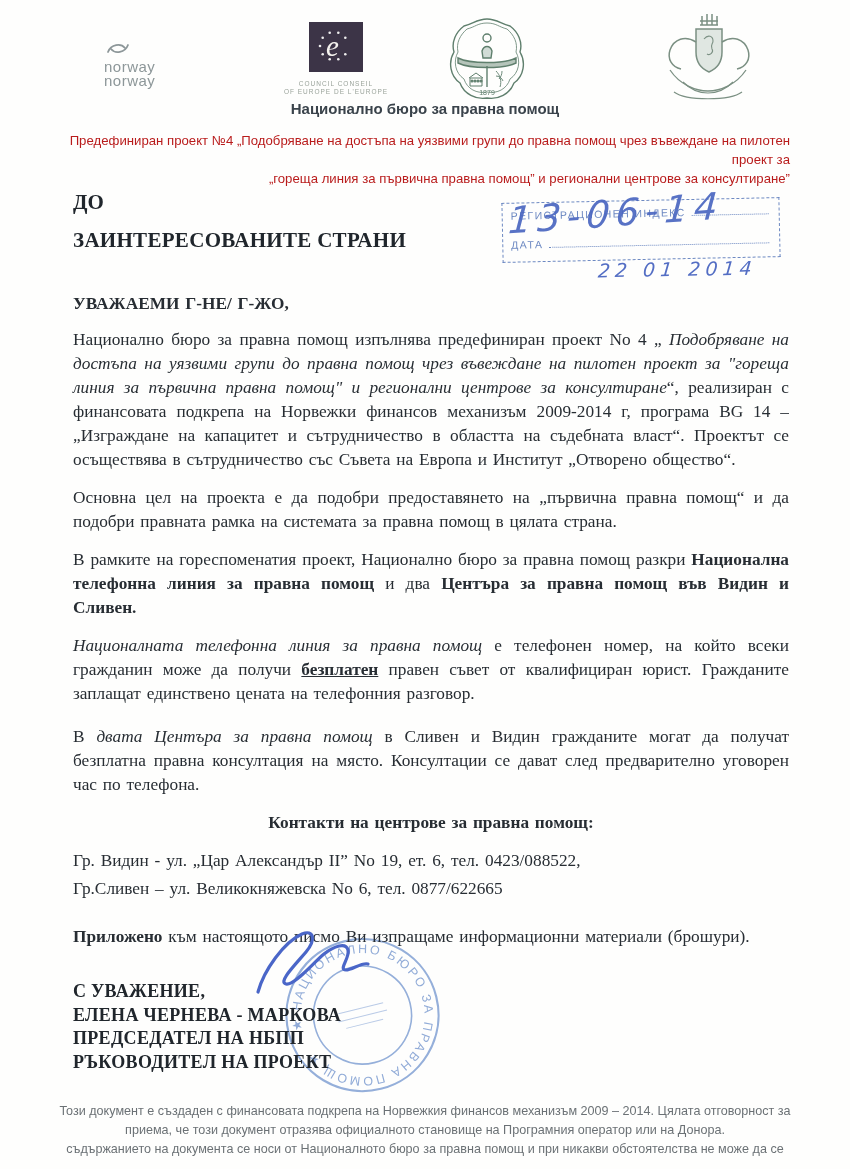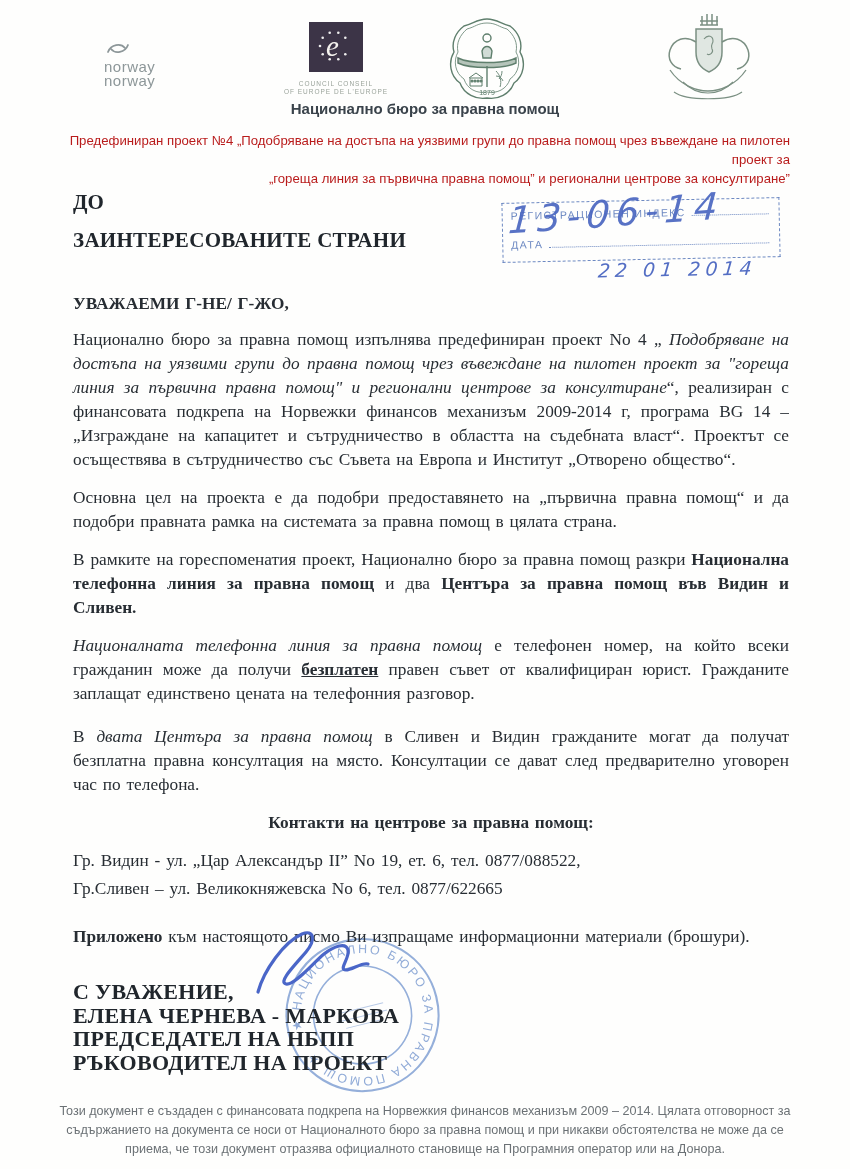--- a/index.html
+++ b/index.html
@@ -56,21 +56,21 @@
   .run.i{font-style:italic;}
   .run.b{font-weight:bold;}
   .run.bu{font-weight:bold;text-decoration:underline;}
   .center-bold{text-align:center;font-weight:bold;}
   .phone-heading{margin:10px 0 38px 0 !important;font-size:17.5px;}
   .contacts-heading{margin:6px 0 12px 0 !important;}
   .contacts{line-height:28px;margin-bottom:22px;text-align:left;}
   
   .sig-block{
     position:absolute;left:73px;top:980px;z-index:3;
-    font-weight:bold;font-size:22px;line-height:23.5px;color:#20262c;letter-spacing:.3px;
+    font-weight:bold;font-size:18px;line-height:23.5px;color:#20262c;letter-spacing:.3px;
   }
   .round-seal{position:absolute;left:268px;top:920px;z-index:1;opacity:.85;transform:rotate(-14deg);}
   .sig-scribble{position:absolute;left:250px;top:926px;z-index:4;}
   
   .footer{
     position:absolute;left:40px;right:40px;top:1102px;text-align:center;
     font-family:"Liberation Sans",sans-serif;font-size:12.6px;color:#6b7175;line-height:19px;
   }
 </style>
 </head>
@@ -170,21 +170,21 @@
 
   <div class="letter-body">
     <div class="salutation">УВАЖАЕМИ Г-НЕ/ Г-ЖО,</div>
     <p><span class="run ">Национално бюро за правна помощ изпълнява предефиниран проект  No 4 „ </span><span class="run i">Подобряване на достъпа на уязвими групи до правна помощ чрез въвеждане на пилотен проект за "гореща линия за първична правна помощ" и регионални центрове за консултиране</span><span class="run ">“, реализиран с финансовата подкрепа на Норвежки финансов механизъм 2009-2014 г, програма BG 14 – „Изграждане на капацитет и сътрудничество в областта на съдебната власт“. Проектът се осъществява в сътрудничество със Съвета на Европа и Институт „Отворено общество“.</span></p>
     <p><span class="run ">Основна цел на проекта е да подобри предоставянето на „първична правна помощ“ и да подобри правната рамка на системата за правна помощ в цялата страна.</span></p>
     <p><span class="run ">В рамките на гореспоменатия проект, Национално бюро за правна помощ разкри </span><span class="run b">Национална телефонна линия за правна помощ</span><span class="run "> и два </span><span class="run b">Центъра за правна помощ във Видин и Сливен.</span></p>
     <p class="tight"><span class="run i">Националната телефонна линия за правна помощ</span><span class="run "> е телефонен номер, на който всеки гражданин може да получи </span><span class="run bu">безплатен</span><span class="run "> правен съвет от квалифициран юрист. Гражданите заплащат единствено цената на телефонния разговор.</span></p>
     <p><span class="run ">В </span><span class="run i">двата Центъра за правна помощ</span><span class="run "> в Сливен и Видин гражданите могат да получат безплатна правна консултация на място. Консултации се дават след предварително уговорен час по телефона.</span></p>
     <p class="center-bold contacts-heading">Контакти на центрове за правна помощ:</p>
     <div class="contacts">
-      <div>Гр. Видин - ул. „Цар Александър II” No 19, ет. 6, тел. 0877/088522,</div>
+      <div>Гр. Видин - ул. „Цар Александър II” No 19, ет. 6, тел. 0423/088522,</div>
       <div>Гр.Сливен – ул. Великокняжевска No 6, тел. 0877/622665</div>
     </div>
     <p><span class="run b">Приложено</span><span class="run "> към настоящото писмо Ви изпращаме информационни материали (брошури).</span></p>
   </div>
 
   <div class="round-seal">
     <svg width="190" height="190" viewBox="0 0 190 190">
       <defs>
         <path id="sealTextPath" d="M95,95 m-62,0 a62,62 0 1,1 124,0 a62,62 0 1,1 -124,0"></path>
       </defs>
@@ -205,17 +205,17 @@
 
   <div class="sig-block">
     <div>С УВАЖЕНИЕ,</div>
     <div>ЕЛЕНА ЧЕРНЕВА - МАРКОВА</div>
     <div>ПРЕДСЕДАТЕЛ НА НБПП</div>
     <div>РЪКОВОДИТЕЛ НА ПРОЕКТ</div>
   </div>
 
   <div class="footer">
     <div>Този документ е създаден с финансовата подкрепа на Норвежкия финансов механизъм 2009 – 2014. Цялата отговорност за</div>
+    <div>приема, че този документ отразява официалното становище на Програмния оператор или на Донора.</div>
     <div>съдържанието на документа се носи от Националното бюро за правна помощ и при никакви обстоятелства не може да се</div>
-    <div>приема, че този документ отразява официалното становище на Програмния оператор или на Донора.</div>
   </div>
 
 </div>
 
 </body></html>

